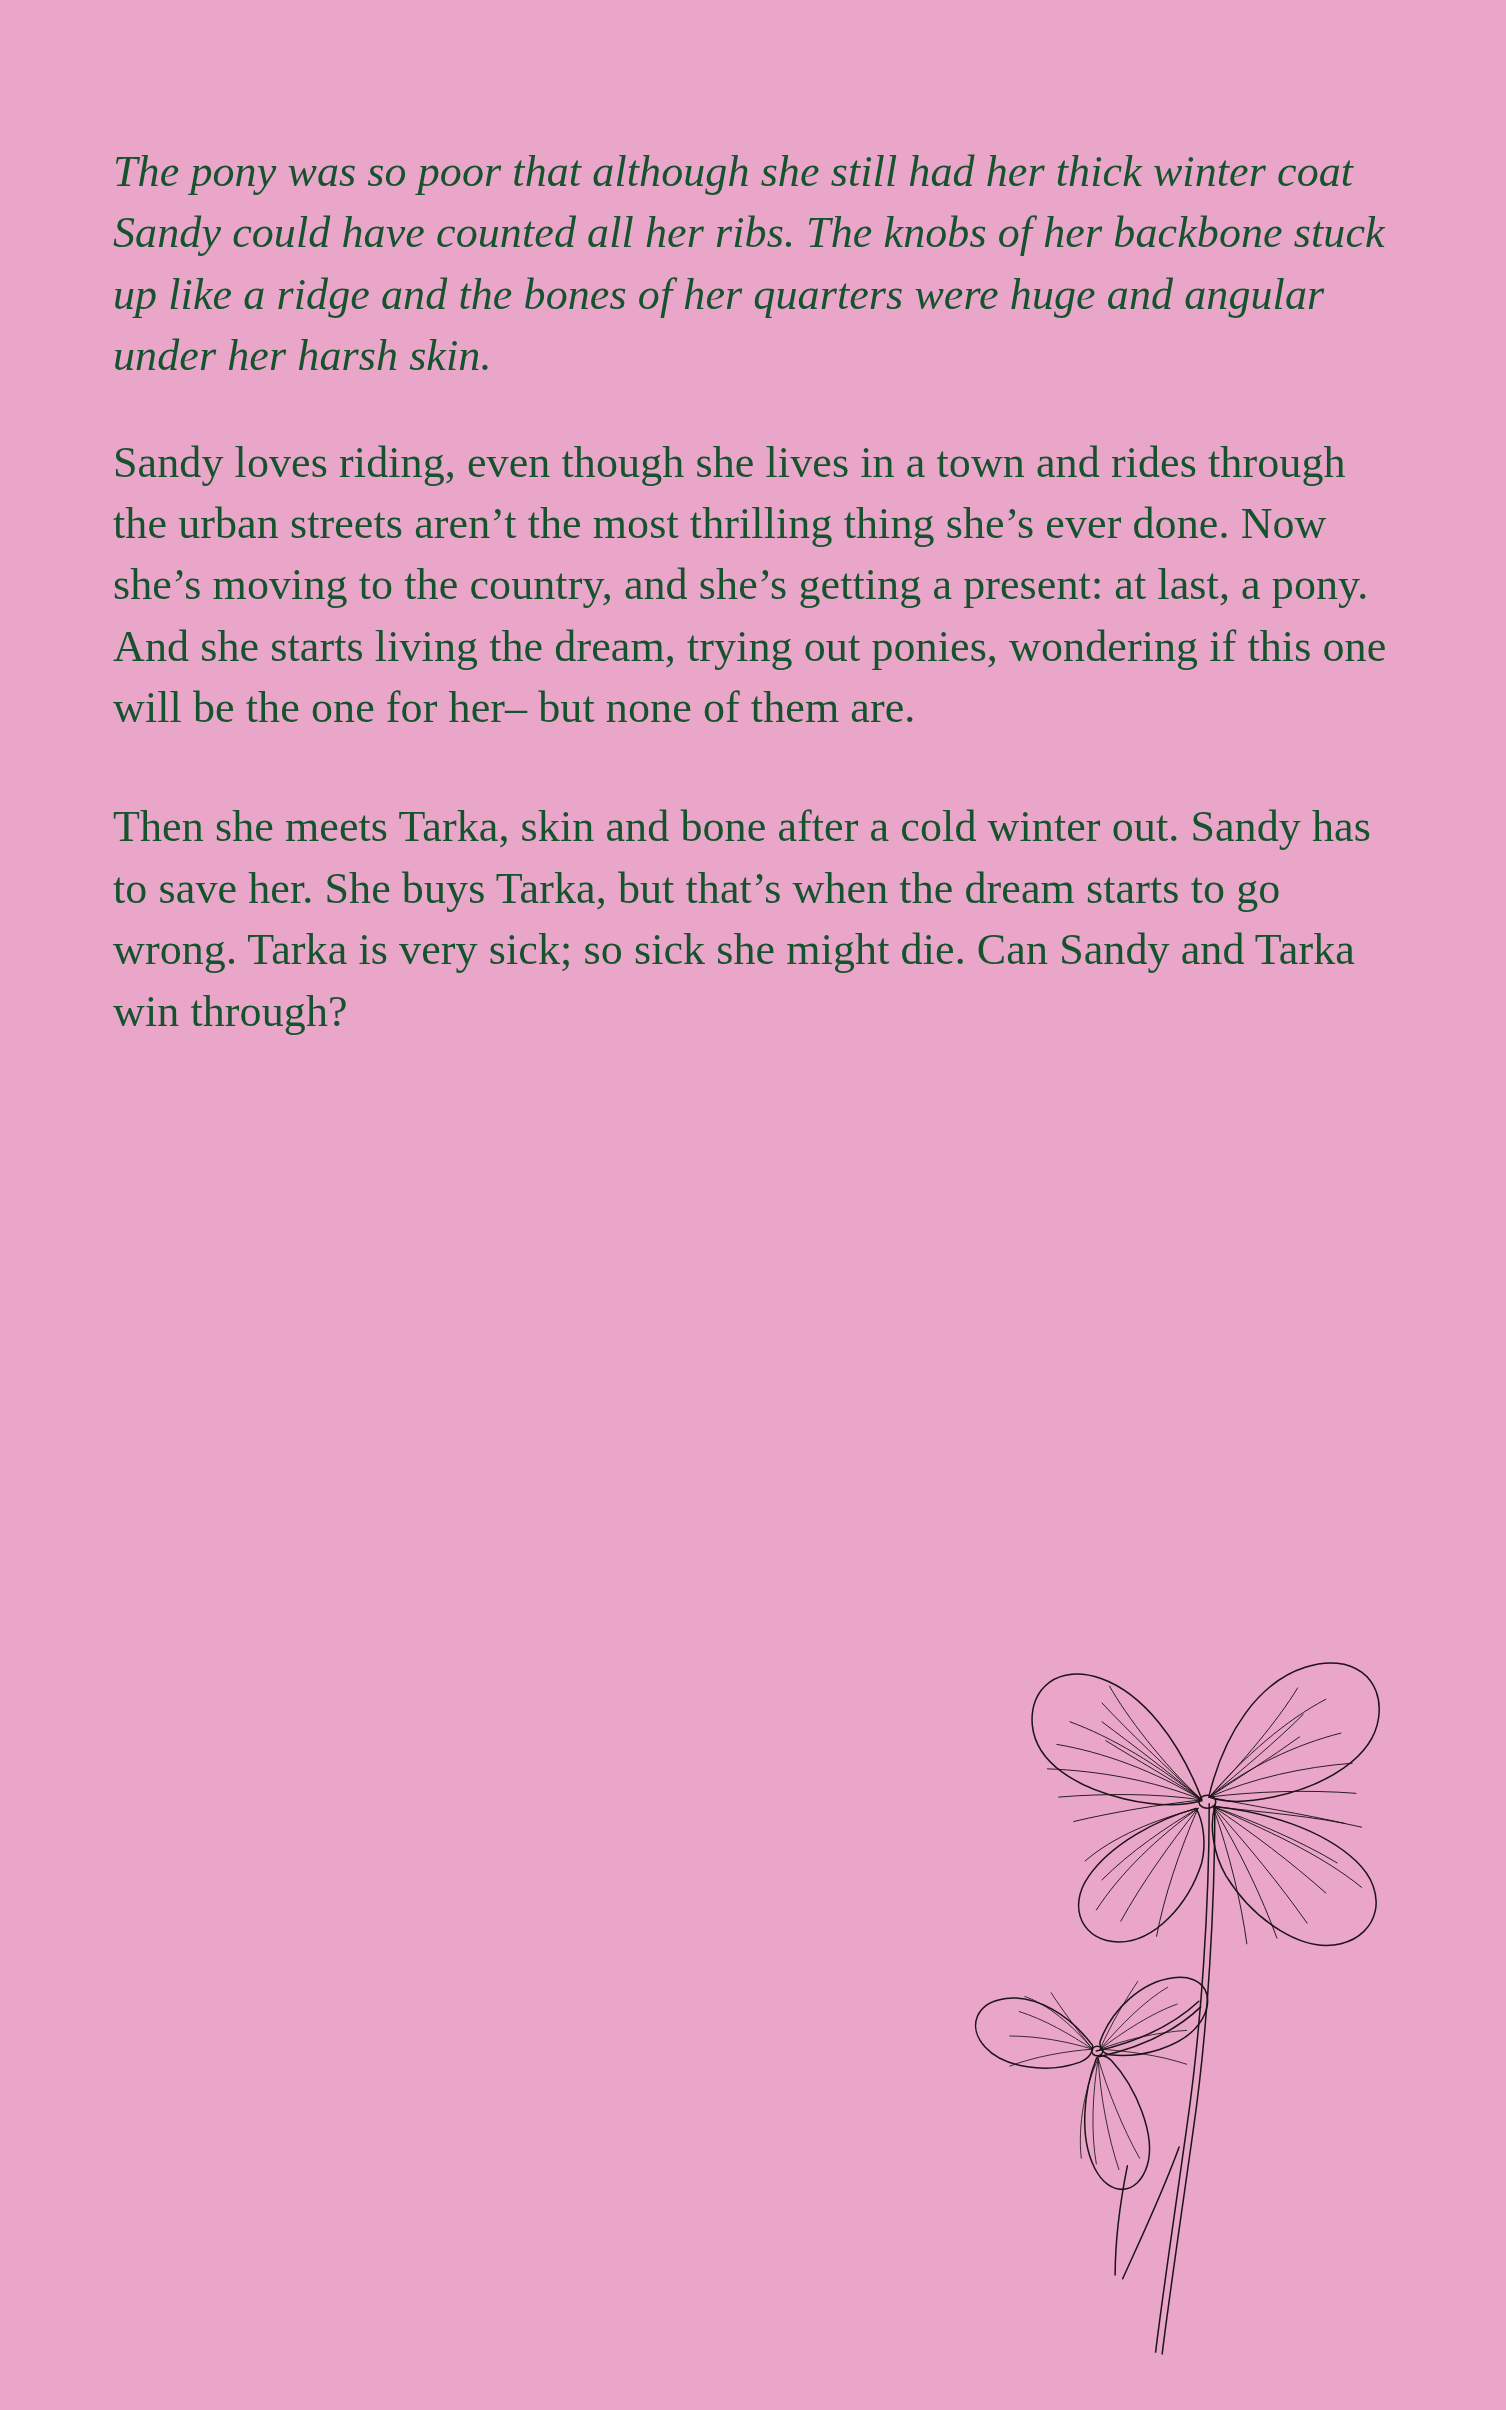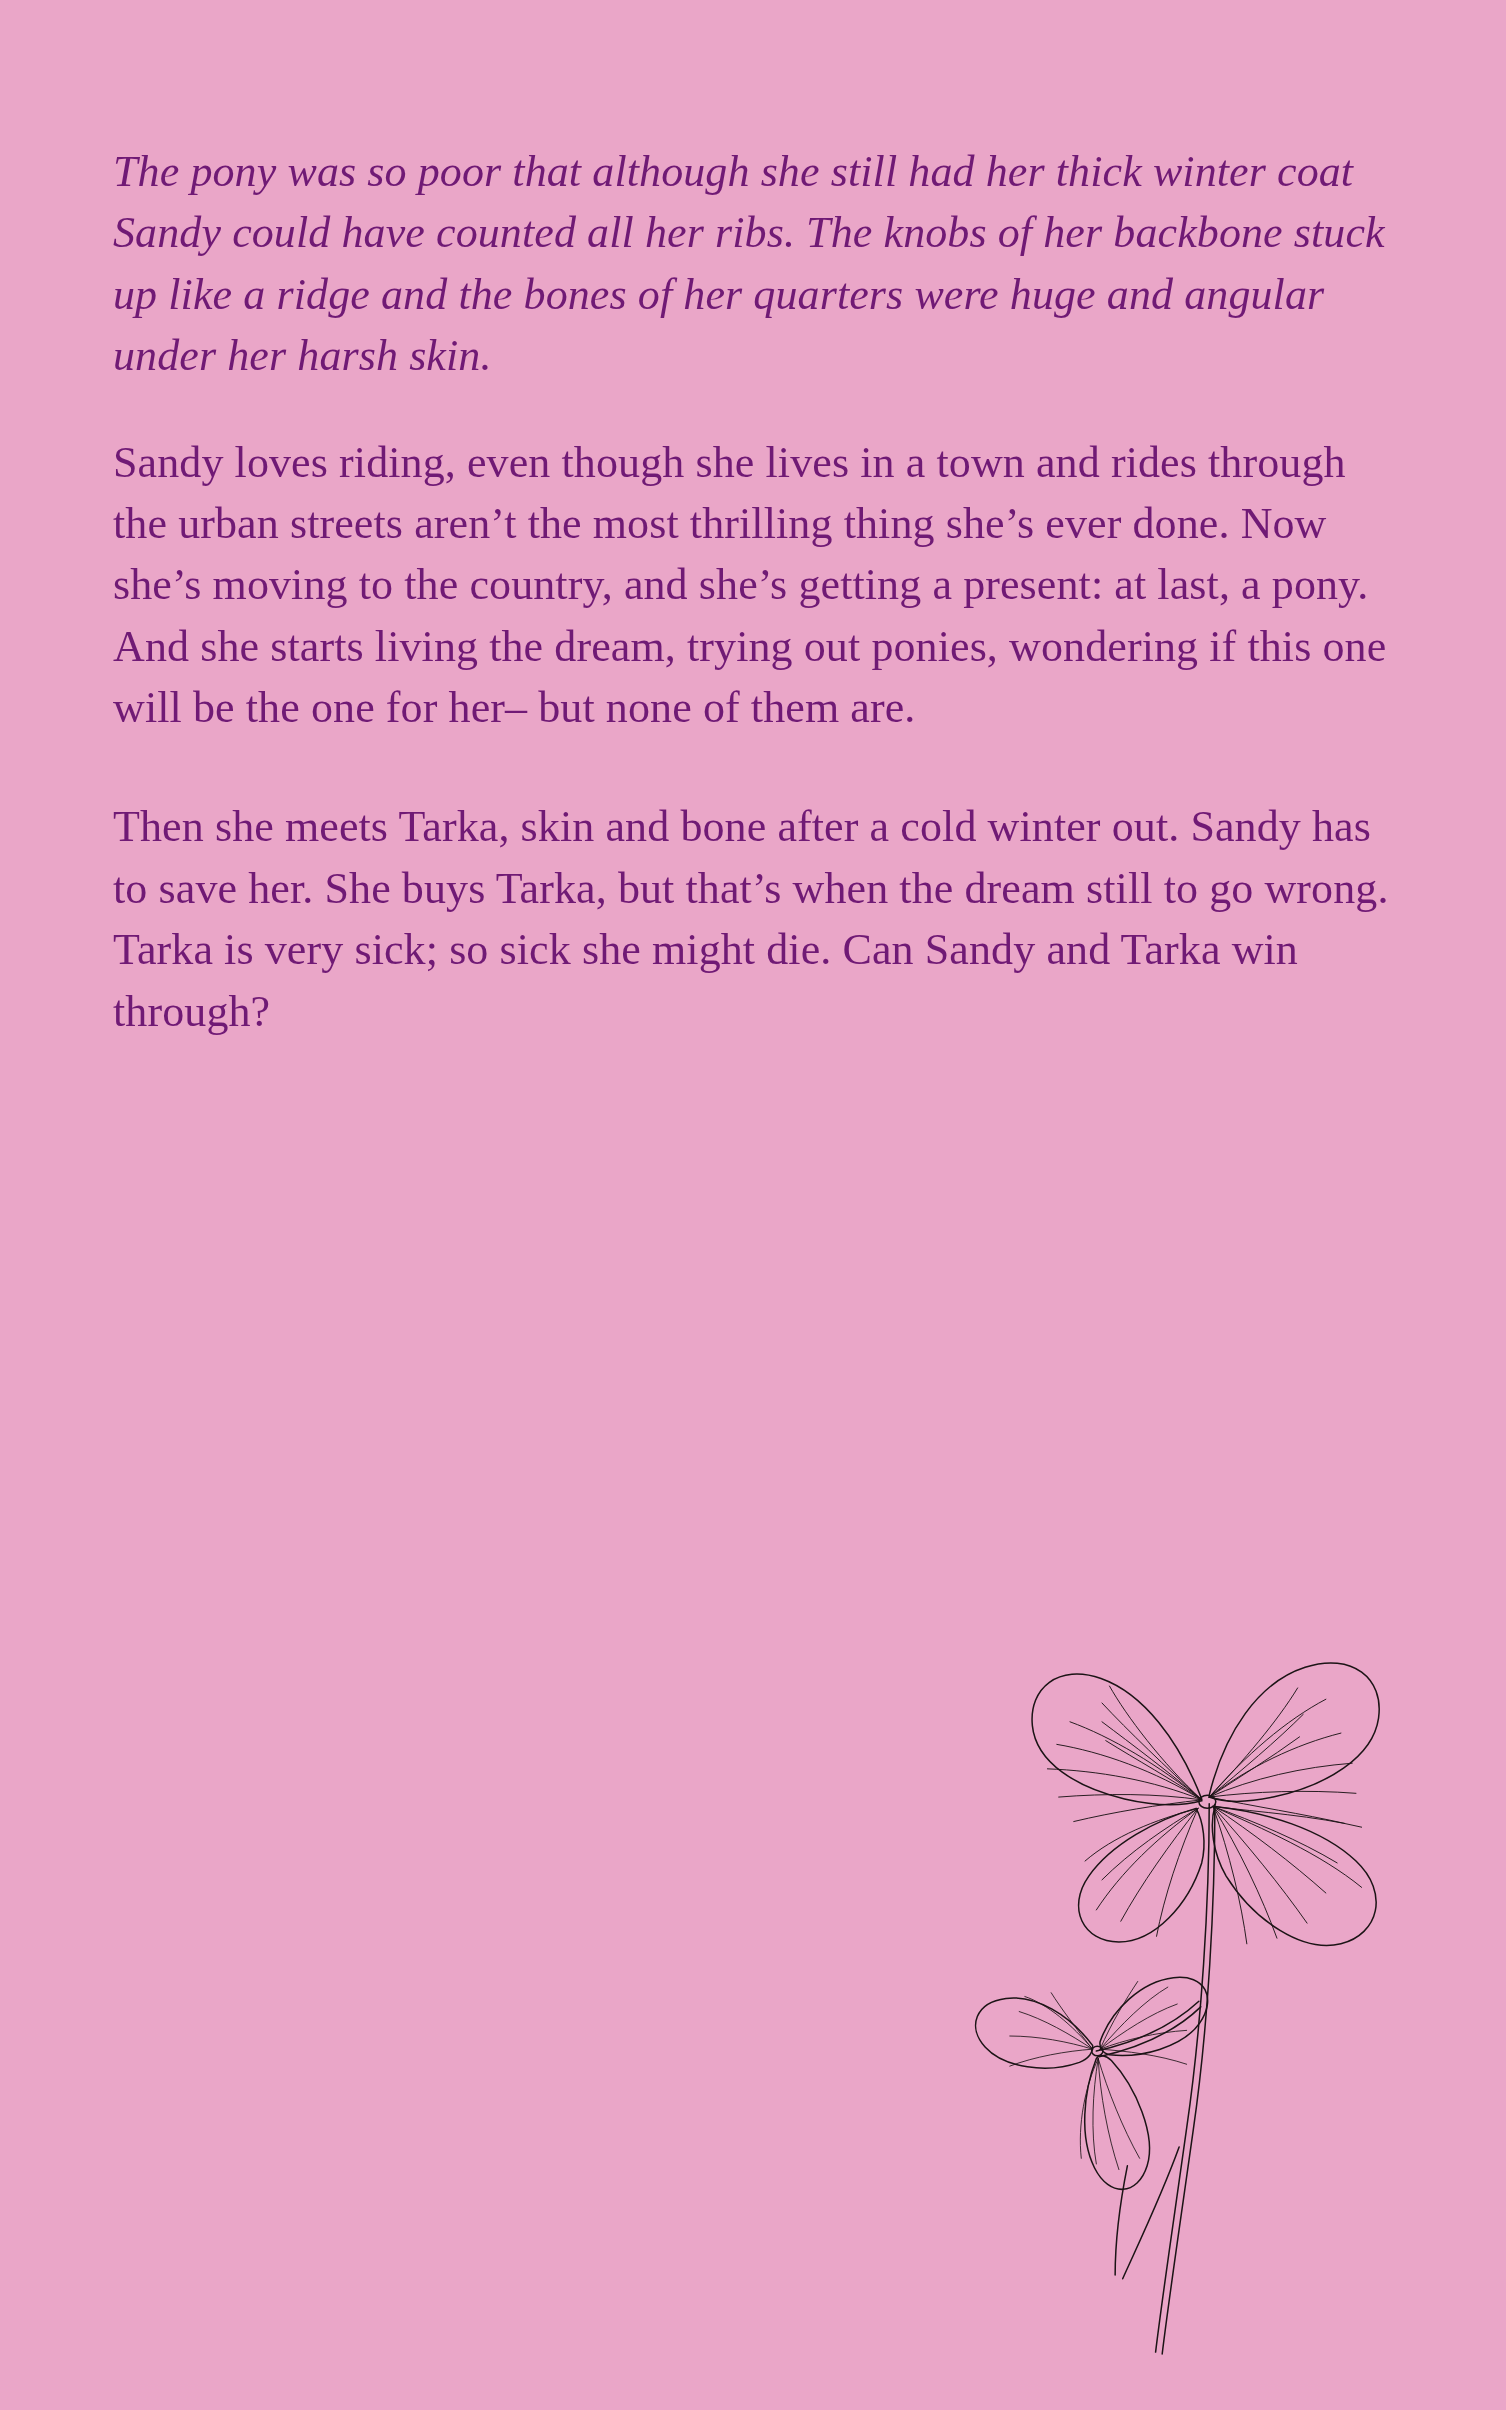--- a/index.html
+++ b/index.html
@@ -19,21 +19,21 @@
     inset: 0;
     background: #eaa6c8;
   }
   .content {
     position: absolute;
     left: 113px;
     top: 141px;
     width: 1290px;
   }
   .para {
-    color: #701a75;
+    color: #14532d;
     font-size: 44px;
     line-height: 1.395;
     margin: 0 0 32px 0;
     letter-spacing: 0.1px;
     max-width: 1276px;
   }
   .para.excerpt {
     font-style: italic;
     max-width: 1281px;
     margin-bottom: 45px;
@@ -56,21 +56,21 @@
   }
 </style>
 </head>
 <body>
 
 <div class="page">
 
   <div class="content">
     <p class="para excerpt">The pony was so poor that although she still had her thick winter coat Sandy could have counted all her ribs. The knobs of her backbone stuck up like a ridge and the bones of her quarters were huge and angular under her harsh skin.</p>
     <p class="para">Sandy loves riding, even though she lives in a town and rides through the urban streets aren’t the most thrilling thing she’s ever done. Now she’s moving to the country, and she’s getting a present: at last, a pony. And she starts living the dream, trying out ponies, wondering if this one will be the one for her– but none of them are.</p>
-    <p class="para gap-before">Then she meets Tarka, skin and bone after a cold winter out. Sandy has to save her. She buys Tarka, but that’s when the dream still to go wrong. Tarka is very sick; so sick she might die. Can Sandy and Tarka win through?</p>
+    <p class="para gap-before">Then she meets Tarka, skin and bone after a cold winter out. Sandy has to save her. She buys Tarka, but that’s when the dream starts to go wrong. Tarka is very sick; so sick she might die. Can Sandy and Tarka win through?</p>
   </div>
 
   <div class="flower-wrap">
     <svg viewBox="0 0 540 800" xmlns="http://www.w3.org/2000/svg" aria-hidden="true">
       <g fill="none" stroke="#1c1416" stroke-width="1.6" stroke-linecap="round">
 
         <path d="M300 195 C300 300, 292 430, 276 540 C262 640, 250 720, 243 778"></path>
         <path d="M306 196 C306 300, 299 432, 283 542 C269 642, 257 722, 250 780"></path>
 
         <path d="M289 405 C262 430, 225 448, 180 458"></path>

